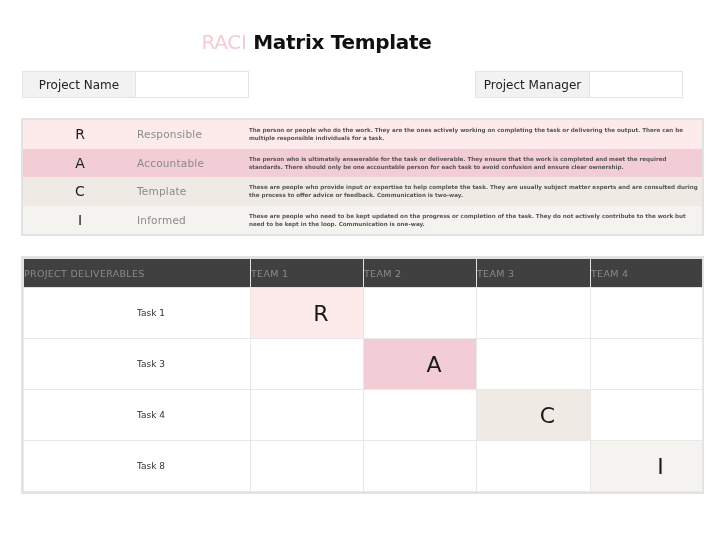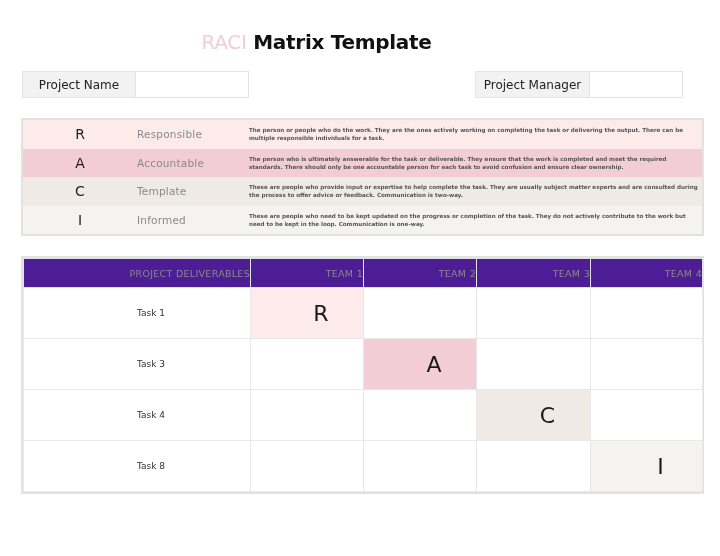--- a/index.html
+++ b/index.html
@@ -45,22 +45,22 @@
   .bg-a { background: #f2cdd5; }
   .bg-c { background: #efebe4; }
   .bg-i { background: #f4f3ef; }
 
   .matrix {
     position: absolute; left: 21px; top: 256px; width: 683px;
     border: 2px solid #e2e2e2; border-collapse: collapse;
   }
   .matrix table { border-collapse: collapse; width: 100%; table-layout: fixed; }
   .matrix th {
-    height: 29px; background: #4c1d95; color: #8a8a8a; font-size: 9.5px; font-weight: bold;
-    letter-spacing: 0.3px; border: 1px solid #e2e2e2; text-align: right; font-weight: normal;
+    height: 29px; background: #404040; color: #8a8a8a; font-size: 9.5px; font-weight: bold;
+    letter-spacing: 0.3px; border: 1px solid #e2e2e2; text-align: left; font-weight: normal;
   }
   .matrix td {
     height: 51px; border: 1px solid #e8e8e8; text-align: center; vertical-align: middle; padding-left: 28px;
   }
   .matrix td.task { font-size: 9px; color: #333; }
   .matrix td.cell { font-size: 22px; color: #1a1a1a; font-weight: normal; }
 </style>
 </head>
 <body>
 

